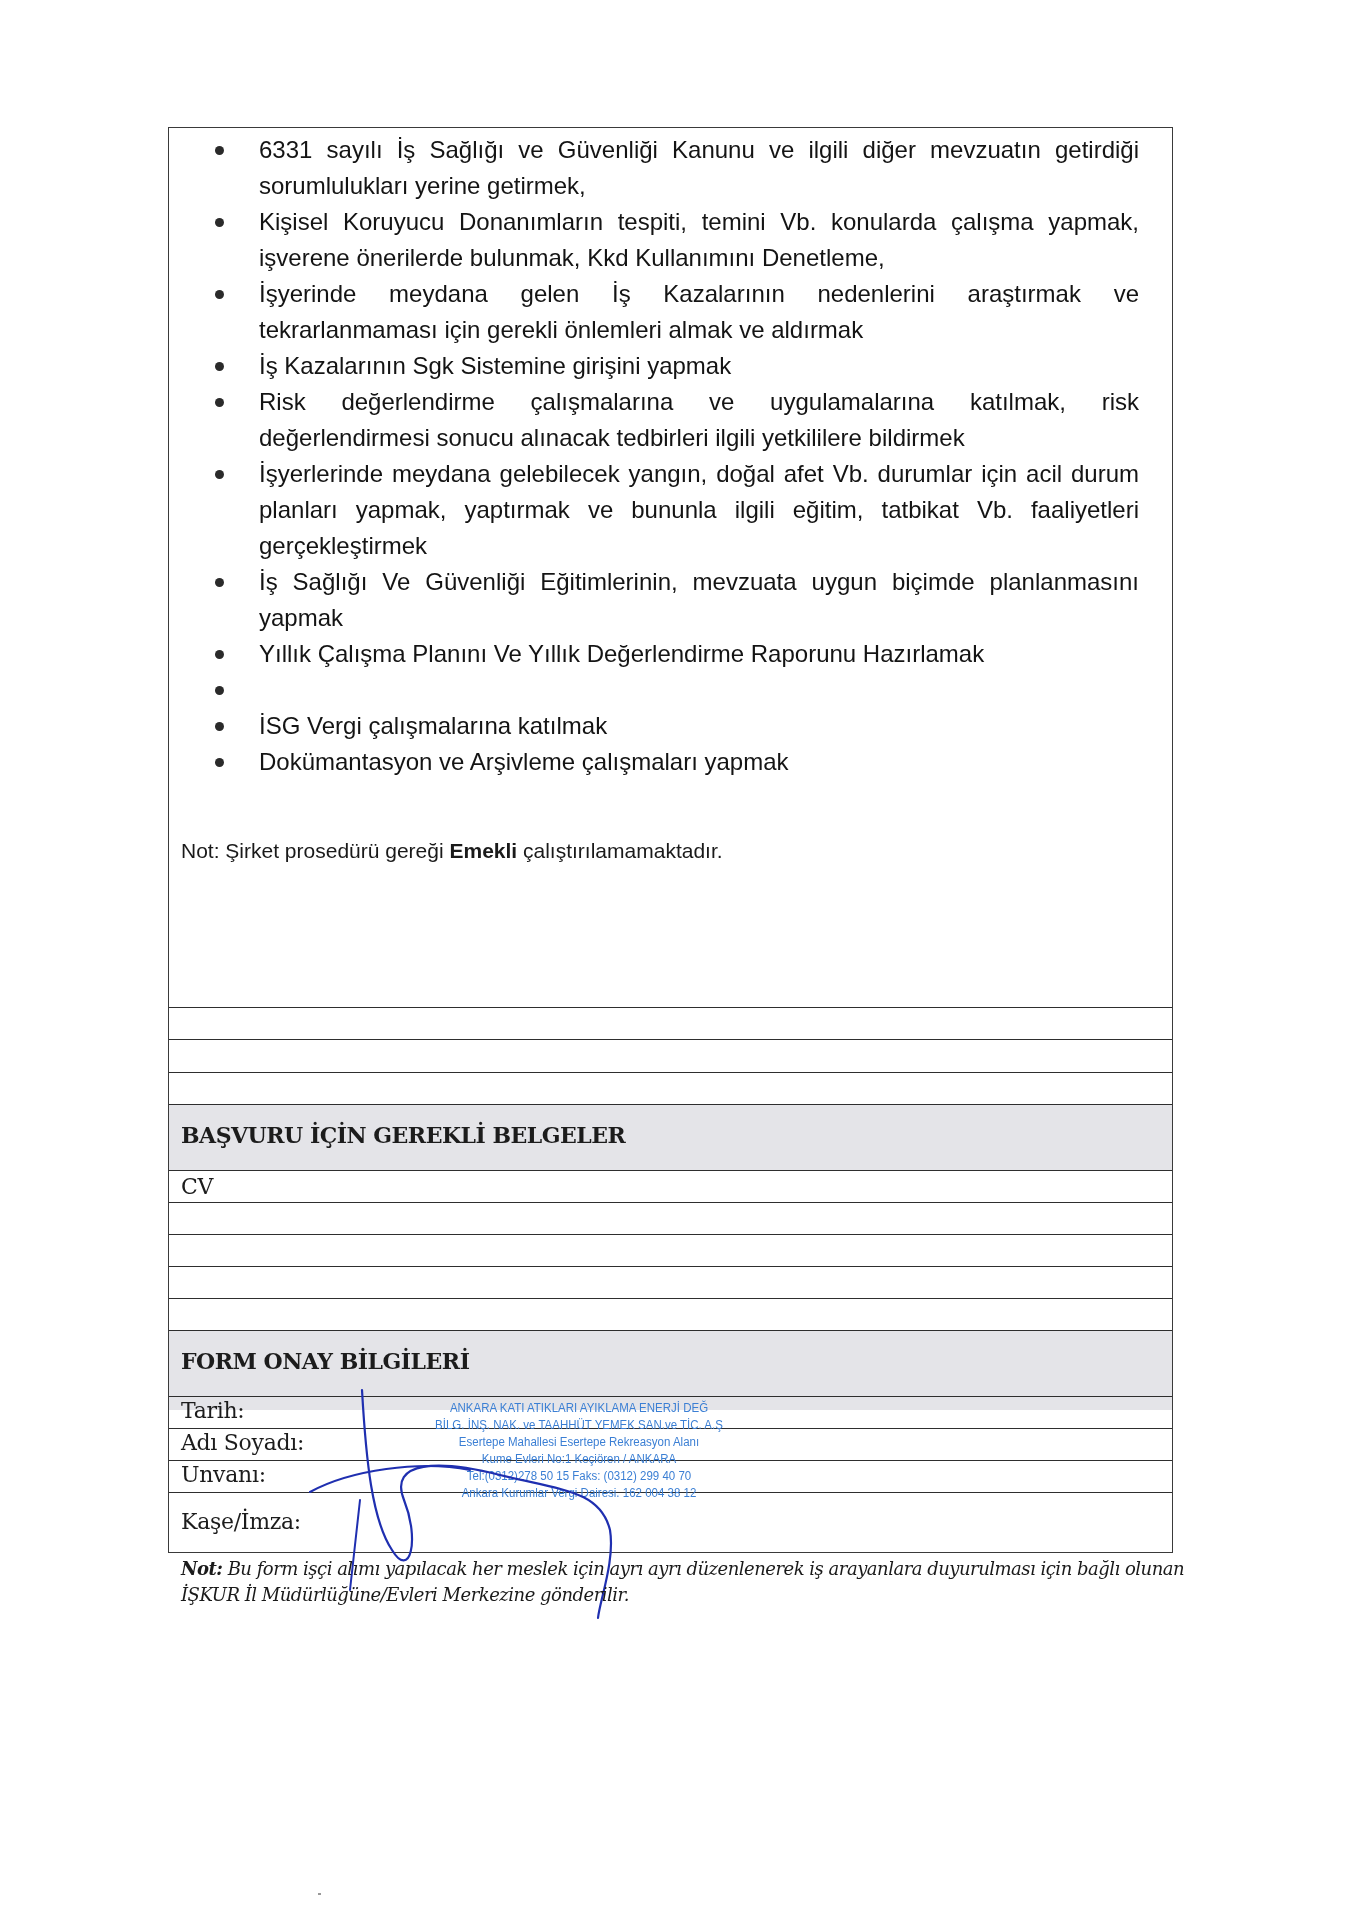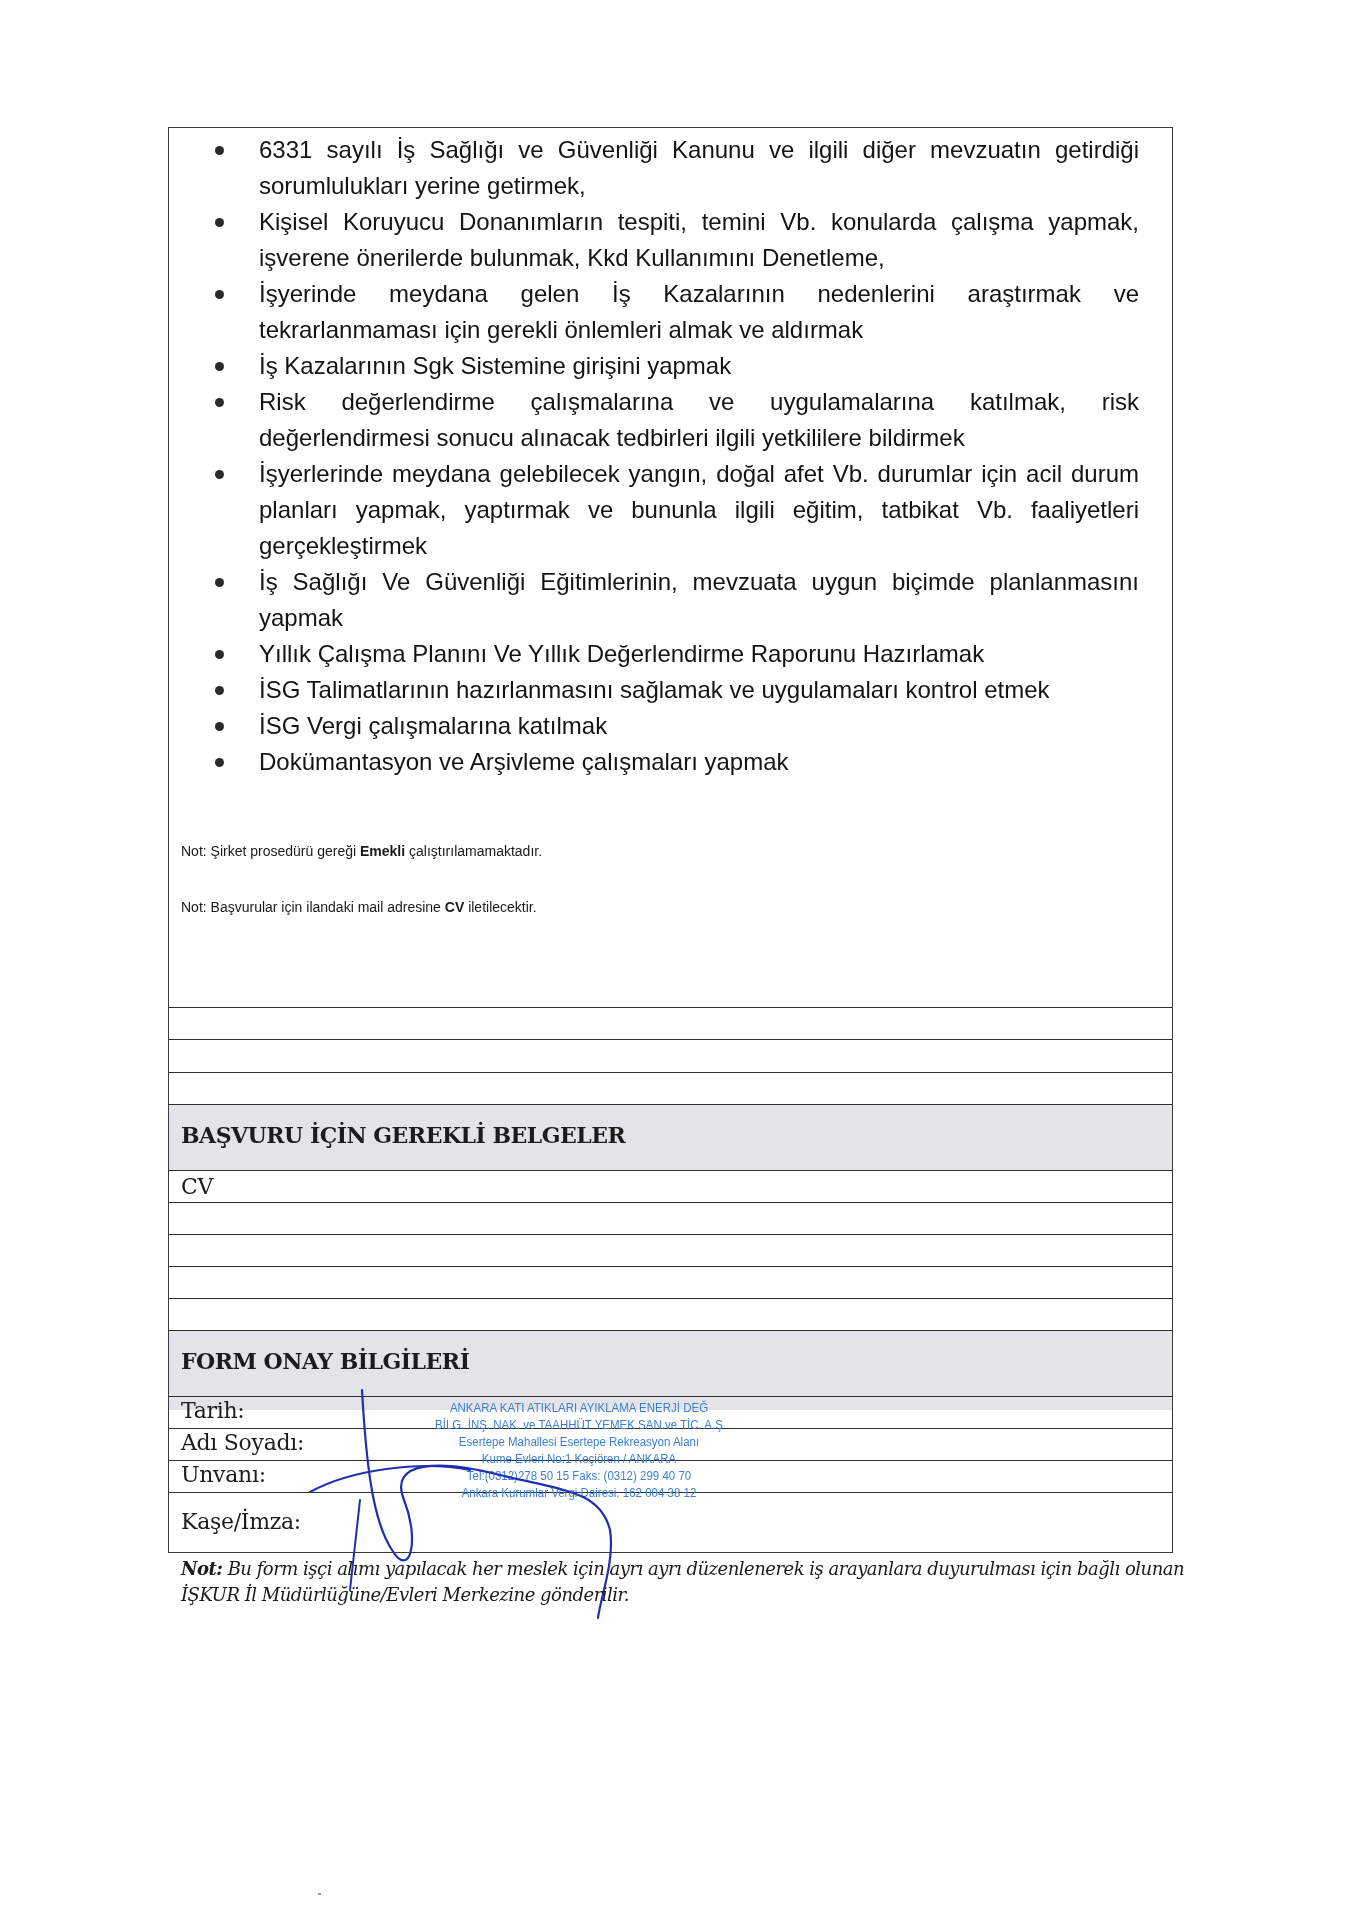--- a/index.html
+++ b/index.html
@@ -13,21 +13,21 @@
   }
   .duty {
     position: absolute; left: 90px; width: 880px;
     font-size: 24px; line-height: 36px; text-align: justify;
   }
   .duty .bullet {
     position: absolute; left: -44px; top: 14px; width: 9px; height: 9px; border-radius: 50%;
     background: #2a2a2a;
   }
   .note {
-    position: absolute; left: 12px; font-size: 14px; line-height: 28px; color: #1a1a1a;
+    position: absolute; left: 12px; font-size: 21px; line-height: 28px; color: #1a1a1a;
   }
   .note b { font-weight: bold; }
   .hline { position: absolute; left: 0; width: 100%; height: 0; border-top: 1.5px solid #2e2e2e; }
   .band {
     position: absolute; left: 0; width: 100%; background: #e4e4e8;
   }
   .section-title {
     position: absolute; left: 12px; font-family: "DejaVu Serif", serif; font-weight: bold;
     font-size: 22px; letter-spacing: -0.5px; color: #1c1c1c;
   }
@@ -57,27 +57,26 @@
 
   <ul style="list-style:none;margin:0;padding:0;">
     <li class="duty" style="top:4px;"><span class="bullet"></span><span>6331 sayılı İş Sağlığı ve Güvenliği Kanunu ve ilgili diğer mevzuatın getirdiği sorumlulukları yerine getirmek,</span></li>
     <li class="duty" style="top:76px;"><span class="bullet"></span><span>Kişisel Koruyucu Donanımların tespiti, temini Vb. konularda çalışma yapmak, işverene önerilerde bulunmak, Kkd Kullanımını Denetleme,</span></li>
     <li class="duty" style="top:148px;"><span class="bullet"></span><span>İşyerinde meydana gelen İş Kazalarının nedenlerini araştırmak ve tekrarlanmaması için gerekli önlemleri almak ve aldırmak</span></li>
     <li class="duty" style="top:220px;"><span class="bullet"></span><span>İş Kazalarının Sgk Sistemine girişini yapmak</span></li>
     <li class="duty" style="top:256px;"><span class="bullet"></span><span>Risk değerlendirme çalışmalarına ve uygulamalarına katılmak, risk değerlendirmesi sonucu alınacak tedbirleri ilgili yetkililere bildirmek</span></li>
     <li class="duty" style="top:328px;"><span class="bullet"></span><span>İşyerlerinde meydana gelebilecek yangın, doğal afet Vb. durumlar için acil durum planları yapmak, yaptırmak ve bununla ilgili eğitim, tatbikat Vb. faaliyetleri gerçekleştirmek</span></li>
     <li class="duty" style="top:436px;"><span class="bullet"></span><span>İş Sağlığı Ve Güvenliği Eğitimlerinin, mevzuata uygun biçimde planlanmasını yapmak</span></li>
     <li class="duty" style="top:508px;"><span class="bullet"></span><span>Yıllık Çalışma Planını Ve Yıllık Değerlendirme Raporunu Hazırlamak</span></li>
-    <li class="duty" style="top:544px;"><span class="bullet"></span><span>İSG Talimatlarının hazırlanmasını sağlamak ve uygulamaları kontrol etmek</span></li>
+    <li class="duty" style="top:544px;"><span class="bullet"></span></li>
     <li class="duty" style="top:580px;"><span class="bullet"></span><span>İSG Vergi çalışmalarına katılmak</span></li>
     <li class="duty" style="top:616px;"><span class="bullet"></span><span>Dokümantasyon ve Arşivleme çalışmaları yapmak</span></li>
   </ul>
 
   <div class="note" style="top:709px;"><span>Not: Şirket prosedürü gereği </span><b>Emekli</b><span> çalıştırılamamaktadır.</span></div>
-  <div class="note" style="top:765px;"><span>Not: Başvurular için ilandaki mail adresine </span><b>CV</b><span> iletilecektir.</span></div>
 
   <div class="hline" style="top:879px;"></div>
   <div class="hline" style="top:911px;"></div>
   <div class="hline" style="top:944px;"></div>
 
   <div class="band" style="top:976px;height:66px;">
     <div class="section-title" style="top:18px;">BAŞVURU İÇİN GEREKLİ BELGELER</div>
   </div>
   <div class="hline" style="top:976px;"></div>
   <div class="hline" style="top:1042px;"></div>

